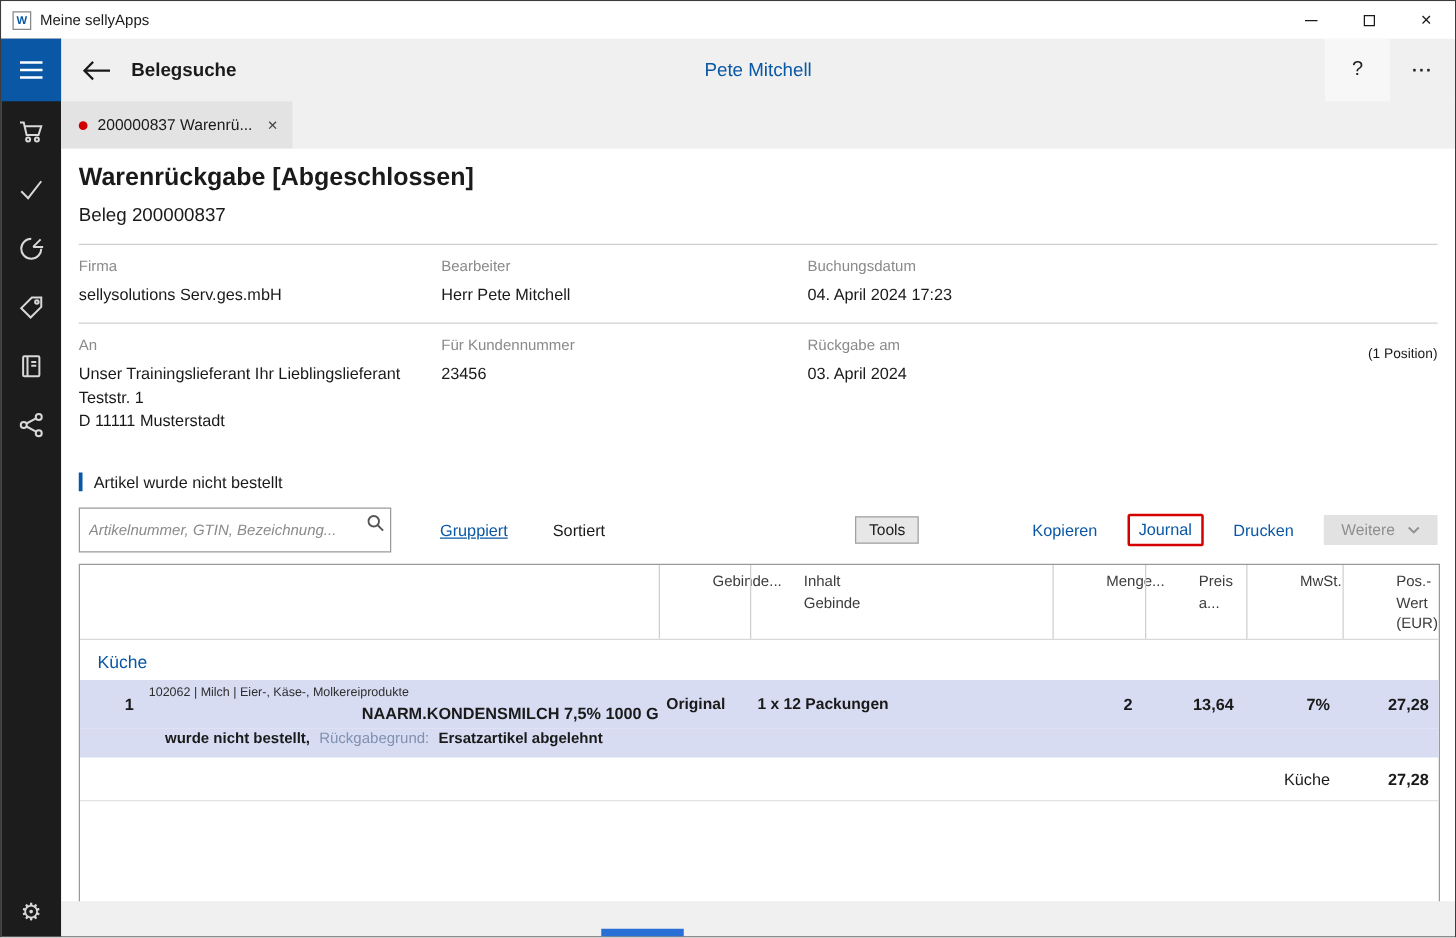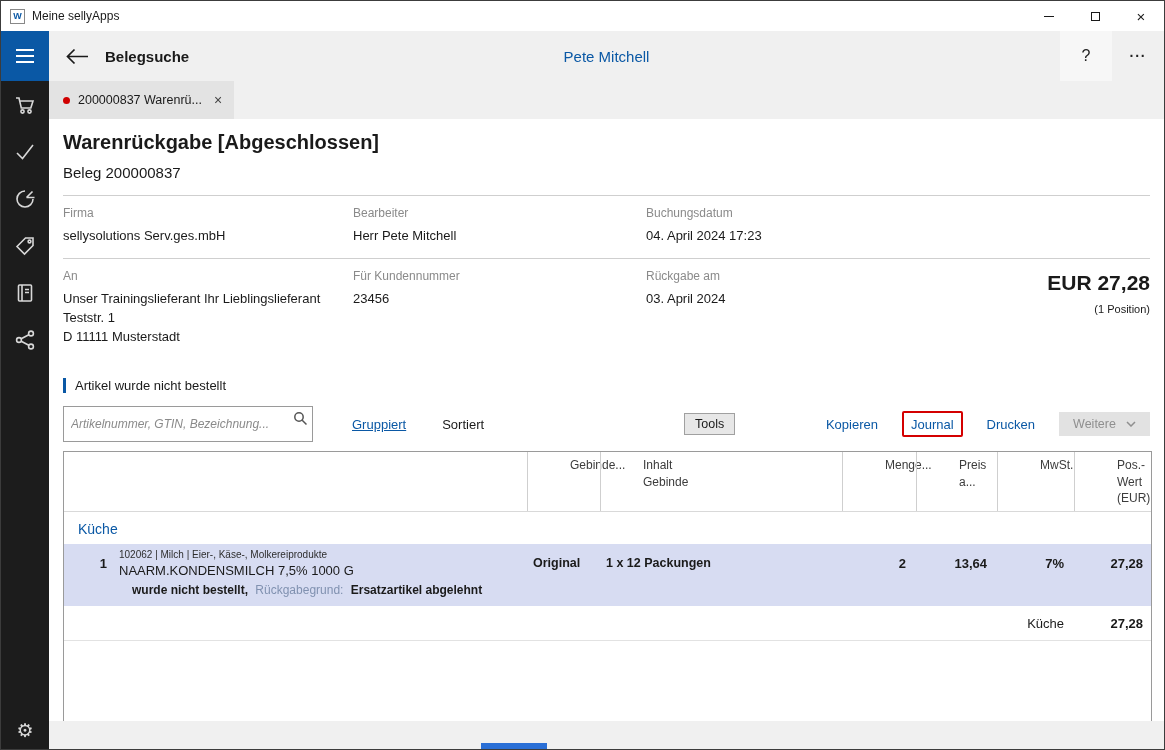--- a/index.html
+++ b/index.html
@@ -86,21 +86,21 @@
   
   .items-table { margin-top:14px; width:1089px; height:278px; border:1px solid #9a9a9a; overflow:hidden; background:#fff; }
   .tgrid { display:grid; grid-template-columns:55px 408px 73px 242px 74px 81px 77px 79px; }
   .thead { border-bottom:1px solid #d9d9d9; }
   .th { font-size:12px; color:#3c3c3c; padding:5px 6px; line-height:1.35; min-height:38px; }
   .th.sep { border-left:1px solid #cfcfcf;padding-left:42px; }
   .group-row { padding:9px 0 7px 14px; color:#0a58a5; font-size:14px; }
   .item-row { background:#d7dcf2; align-items:center; padding:5px 0; }
   .cell-pos { font-size:13px; font-weight:bold; text-align:right; padding-right:12px; }
   .cell-desc .meta { font-size:10px; color:#2e2e2e; }
-  .cell-desc .name { font-size:13px; font-weight:normal; margin-top:3px; }
+  .cell-desc .name { font-size:13px; font-weight:bold; margin-top:3px;text-align:right; }
   .cell-b { font-size:12.5px; font-weight:bold; padding:0 6px; }
   .cell-num { font-size:13px; font-weight:bold; text-align:right; padding-right:10px; }
   .item-note { background:#d7dcf2; padding:0 0 9px 68px; font-size:12px; }
   .item-note .n-plain { color:#1a1a1a; font-weight:600; }
   .item-note .n-label { color:#8091b0; margin-left:4px; }
   .item-note .n-value { color:#1a1a1a; font-weight:600; margin-left:4px; }
   .sum-row { margin-top:10px; padding-bottom:9px; border-bottom:1px solid #e2e2e2; }
   .sum-label { grid-column:7; font-size:13px; text-align:right; padding-right:10px; }
   .sum-value { grid-column:8; font-size:13px; font-weight:bold; text-align:right; padding-right:10px; }
 
@@ -238,21 +238,20 @@
           </div>
           <div>
             <div class="field-label">Für Kundennummer</div>
             <div class="field-value">23456</div>
           </div>
           <div>
             <div class="field-label">Rückgabe am</div>
             <div class="field-value">03. April 2024</div>
           </div>
           <div class="total-block">
-            <div class="total-amount">EUR 27,28</div>
             <div class="total-note">(1 Position)</div>
           </div>
         </div>
 
         <div class="hint-row">
           <span class="hint-bar"></span>
           <span class="hint-text">Artikel wurde nicht bestellt</span>
         </div>
 
         <div class="toolbar">

